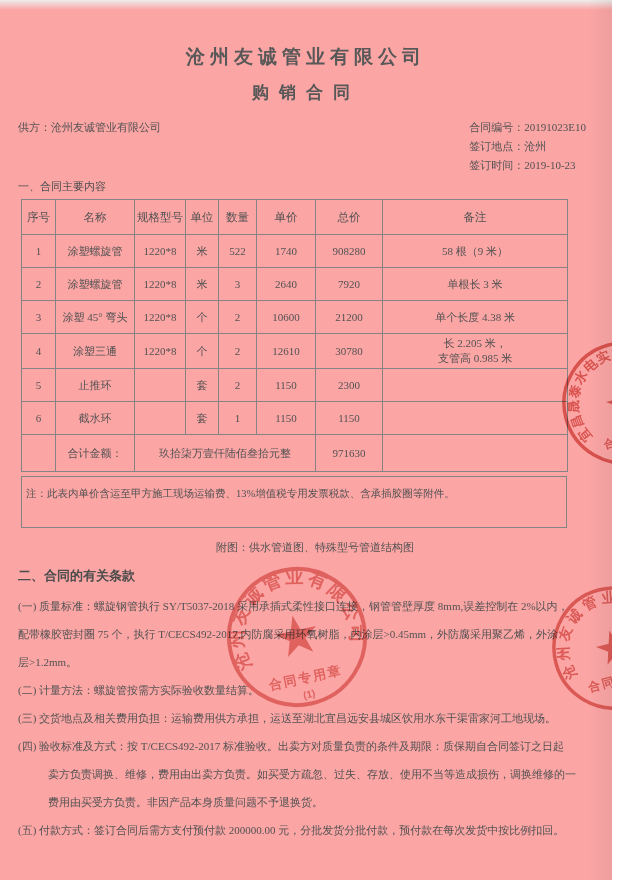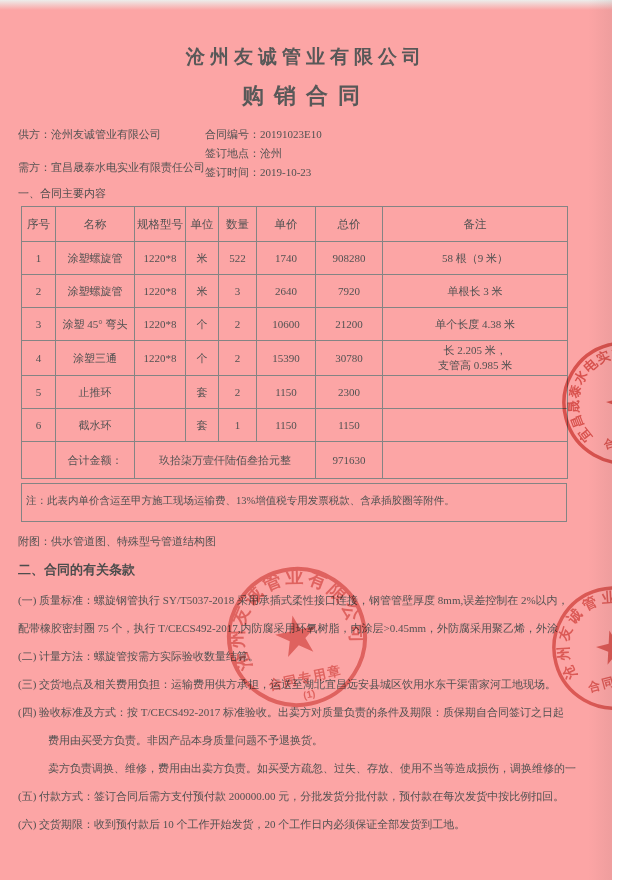--- a/index.html
+++ b/index.html
@@ -9,44 +9,44 @@
     font-family:"Liberation Serif","DejaVu Serif",serif;
     color:var(--ink,#4f4f4f);
   }
   .edge-top{position:absolute;top:0;left:0;right:0;height:10px;
     background:linear-gradient(#ededeb,rgba(237,237,235,0));pointer-events:none;}
   .edge-right{position:absolute;top:0;right:0;bottom:0;width:24px;
     background:linear-gradient(to right,rgba(60,60,60,0),rgba(60,60,60,0.07));pointer-events:none;}
 
   .title{margin:44px 0 0;text-align:center;font-size:19px;font-weight:600;
     letter-spacing:5px;color:#585858;}
-  .subtitle{margin:11px 0 0;text-align:center;font-size:22px;font-weight:600;
+  .subtitle{margin:11px 0 0;text-align:center;font-size:17px;font-weight:600;
     letter-spacing:10px;color:#585858;}
 
-  .info{display:flex;margin:15px 26px 0 18px;
+  .info{display:flex;justify-content:space-between;margin:15px 26px 0 18px;
     font-size:11px;line-height:16px;color:#525252;}
   .info-left .supplier-line{margin-bottom:17px;}
   .info-right div{margin-bottom:3px;}
 
   .sec-heading{margin:3px 0 0 18px;font-size:11px;font-weight:400;color:#4d4d4d;}
 
   table.items{border-collapse:collapse;table-layout:fixed;width:546px;
     margin:5px 0 0 21px;font-size:11px;color:#525252;}
   .items th,.items td{border:1px solid #848484;text-align:center;
     padding:2px 2px;font-weight:normal;overflow:hidden;}
   .items th{height:30px;font-size:11.5px;}
   .items td{height:28px;}
   .items td.remark{white-space:pre-line;line-height:15px;}
   .items tr.total-row td{height:32px;}
 
   .note-box{box-sizing:border-box;width:546px;margin:4px 16px 0 21px;
-    border:1px solid #848484;font-size:10.5px;padding:10px 6px 13px 4px;
+    border:1px solid #848484;font-size:10.5px;padding:10px 6px 26px 4px;
     color:#525252;white-space:nowrap;}
 
-  .attach{margin:12px 0 0 18px;font-size:11px;color:#525252;}
+  .attach{margin:12px 0 0 18px;font-size:11px;color:#525252;text-align:center;}
   .sec-heading2{margin:12px 0 0 18px;font-size:13px;font-weight:700;color:#4d4d4d;}
 
   .clauses{margin:7px 8px 0 18px;font-size:11px;color:#525252;}
   .clause-line{line-height:28px;white-space:nowrap;}
   .clause-line.indent{padding-left:30px;}
 
   .stamp{position:absolute;mix-blend-mode:multiply;pointer-events:none;}
   .stamp-a{left:212px;top:552px;opacity:.60;transform:rotate(-12deg);}
   .stamp-b{left:549px;top:328px;opacity:.74;transform:rotate(-15deg);}
   .stamp-c{left:539px;top:573px;opacity:.68;transform:rotate(-15deg);}
@@ -61,21 +61,20 @@
 <div class="page">
   <div class="edge-top"></div>
   <div class="edge-right"></div>
 
   <div class="title">沧州友诚管业有限公司</div>
   <div class="subtitle">购销合同</div>
 
   <div class="info">
     <div class="info-left">
       <div class="supplier-line"><span>供方：</span><span>沧州友诚管业有限公司</span></div>
-      <div class="buyer-line"><span>需方：</span><span>宜昌晟泰水电实业有限责任公司</span></div>
     </div>
     <div class="info-right">
       <div><span>合同编号：</span><span>20191023E10</span></div>
       <div><span>签订地点：</span><span>沧州</span></div>
       <div><span>签订时间：</span><span>2019-10-23</span></div>
     </div>
   </div>
 
   <div class="sec-heading">一、合同主要内容</div>
 
@@ -132,21 +131,21 @@
           <td>10600</td>
           <td>21200</td>
           <td class="remark">单个长度 4.38 米</td>
         </tr>
         <tr>
           <td>4</td>
           <td>涂塑三通</td>
           <td>1220*8</td>
           <td>个</td>
           <td>2</td>
-          <td>15390</td>
+          <td>12610</td>
           <td>30780</td>
           <td class="remark">长 2.205 米，
 支管高 0.985 米</td>
         </tr>
         <tr>
           <td>5</td>
           <td>止推环</td>
           <td></td>
           <td>套</td>
           <td>2</td>
@@ -175,27 +174,27 @@
   </table>
 
   <div class="note-box">注：此表内单价含运至甲方施工现场运输费、13%增值税专用发票税款、含承插胶圈等附件。</div>
 
   <div class="attach">附图：供水管道图、特殊型号管道结构图</div>
   <div class="sec-heading2">二、合同的有关条款</div>
 
   <div class="clauses">
       <div class="clause-line">(一) 质量标准：螺旋钢管执行 SY/T5037-2018 采用承插式柔性接口连接，钢管管壁厚度 8mm,误差控制在 2%以内，</div>
       <div class="clause-line">配带橡胶密封圈 75 个，执行 T/CECS492-2017,内防腐采用环氧树脂，内涂层&gt;0.45mm，外防腐采用聚乙烯，外涂</div>
+      <div class="clause-line">层&gt;1.2mm。</div>
       <div class="clause-line">(二) 计量方法：螺旋管按需方实际验收数量结算。</div>
       <div class="clause-line">(三) 交货地点及相关费用负担：运输费用供方承担，运送至湖北宜昌远安县城区饮用水东干渠雷家河工地现场。</div>
       <div class="clause-line">(四) 验收标准及方式：按 T/CECS492-2017 标准验收。出卖方对质量负责的条件及期限：质保期自合同签订之日起</div>
+      <div class="clause-line indent">卖方负责调换、维修，费用由出卖方负责。如买受方疏忽、过失、存放、使用不当等造成损伤，调换维修的一</div>
       <div class="clause-line indent">费用由买受方负责。非因产品本身质量问题不予退换货。</div>
-      <div class="clause-line indent">卖方负责调换、维修，费用由出卖方负责。如买受方疏忽、过失、存放、使用不当等造成损伤，调换维修的一</div>
       <div class="clause-line">(五) 付款方式：签订合同后需方支付预付款 200000.00 元，分批发货分批付款，预付款在每次发货中按比例扣回。</div>
-      <div class="clause-line">(六) 交货期限：收到预付款后 10 个工作开始发货，20 个工作日内必须保证全部发货到工地。</div>
     </div>
 
   <svg class="stamp stamp-a" width="170" height="170" viewBox="0 0 170 170">
     <defs>
         <path id="arcA" d="M36.1,107.8 A54,54 0 1 1 133.9,107.8" fill="none"></path>
       </defs>
     <circle class="seal-ring" cx="85" cy="85" r="68" stroke-width="4"></circle>
     <text class="seal-text" font-size="18" letter-spacing="3" text-anchor="middle">
       <textPath href="#arcA" xlink:href="#arcA" startOffset="50%">沧州友诚管业有限公司</textPath>
     </text>

